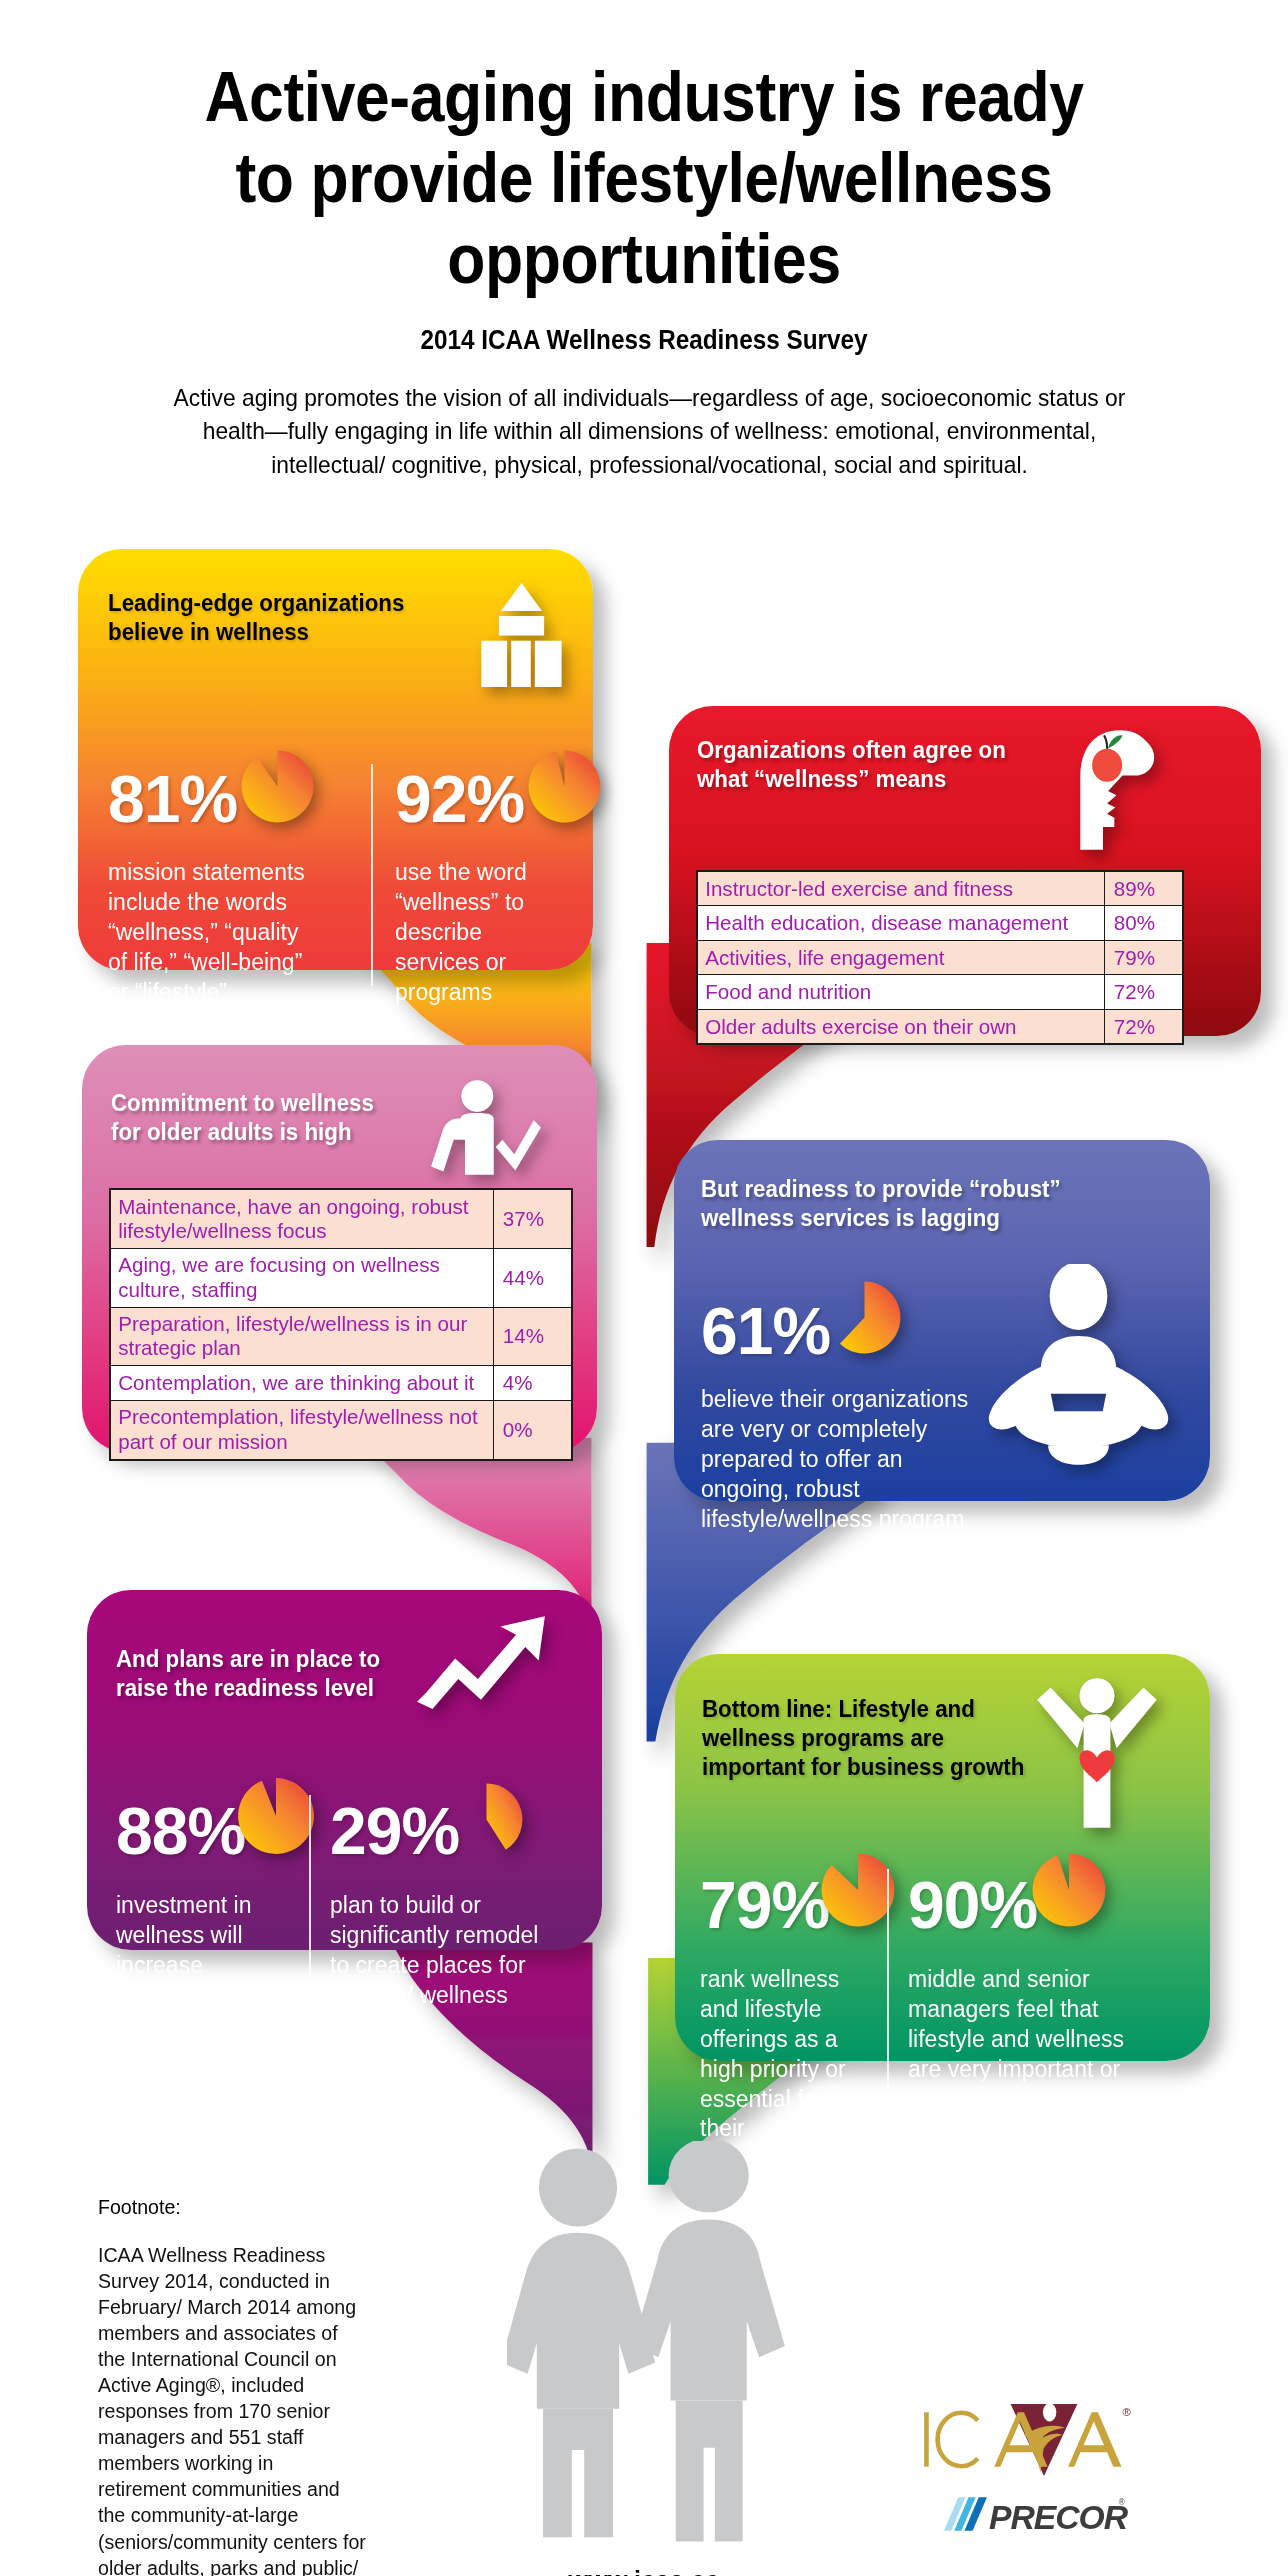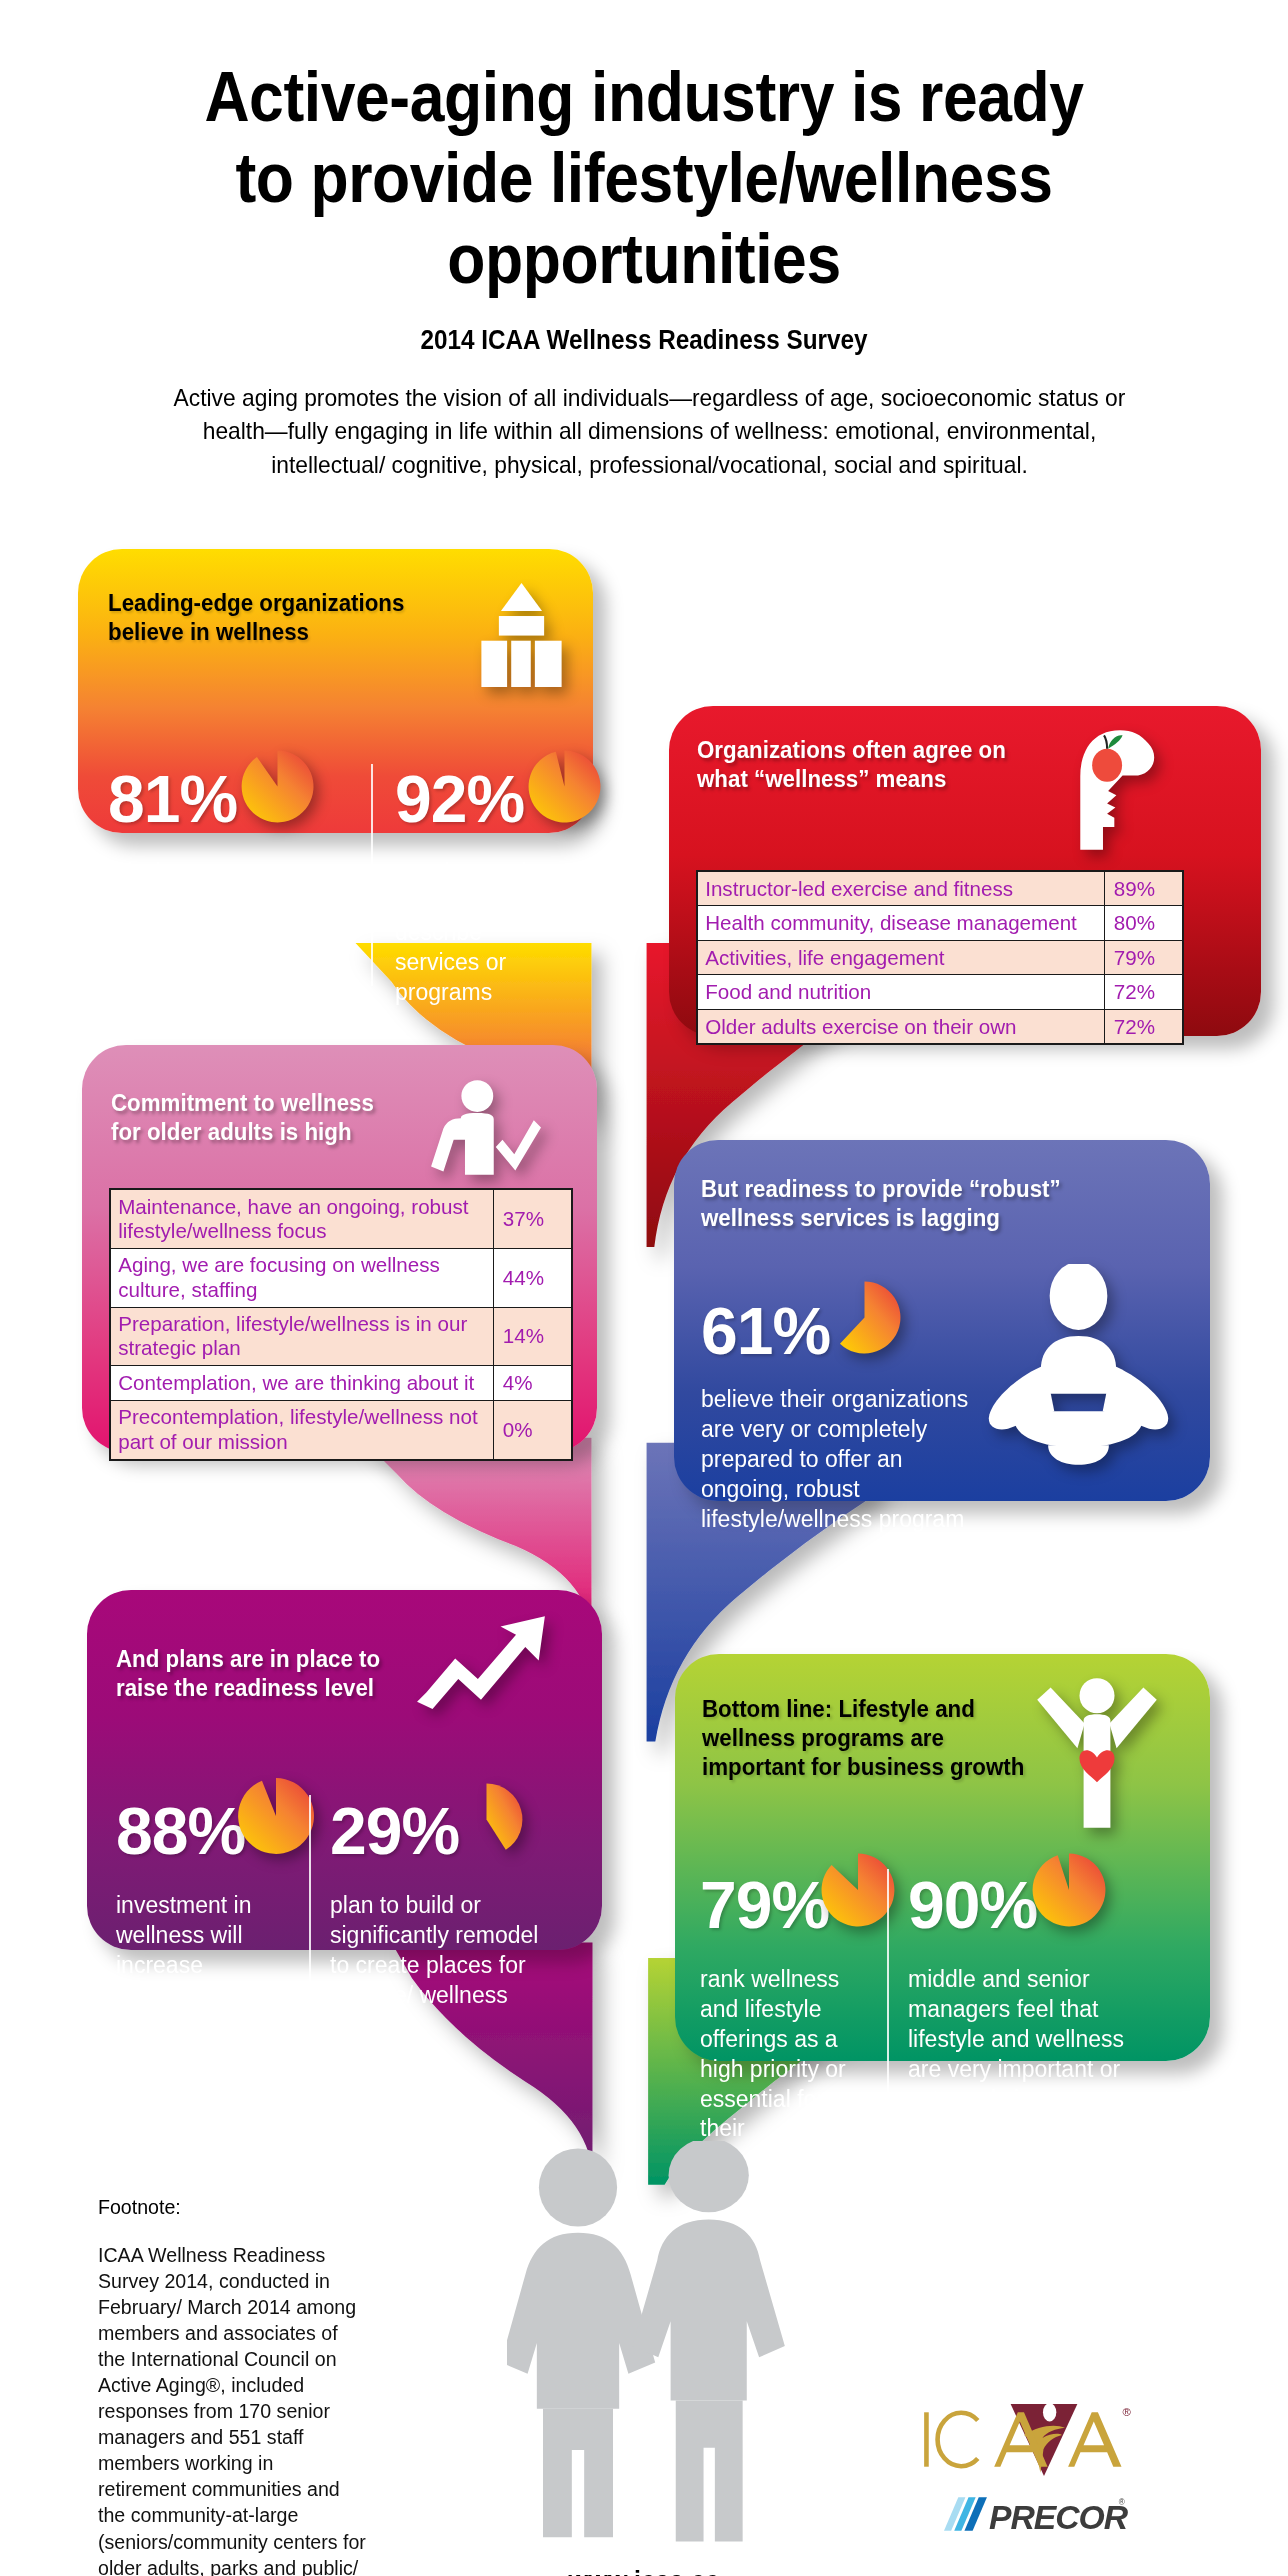--- a/index.html
+++ b/index.html
@@ -134,21 +134,21 @@
 
     <path d="M700,2790 L1148,2790 L1148,3170 Q1140,3060 1000,3000 Q840,2940 770,2860 Z" fill="url(#gPk)" filter="url(#softsh)"></path>
 
     <path d="M1255,2800 L1700,2800 L1700,2900 Q1560,2990 1430,3100 Q1300,3210 1272,3380 L1255,3380 Z" fill="url(#gBl)" filter="url(#softsh)"></path>
 
     <path d="M760,3770 L1150,3770 L1150,4230 Q1150,4120 1020,4040 Q880,3950 800,3840 Z" fill="url(#gPu)" filter="url(#softsh)"></path>
 
     <path d="M1258,3800 L1700,3800 L1700,3900 Q1560,3990 1440,4090 Q1320,4185 1290,4240 L1258,4240 Z" fill="url(#gGr)" filter="url(#softsh)"></path>
   </svg>
 
-  <div class="card" style="left:78px;top:549px;width:515px;height:284px;
+  <div class="card" style="left:78px;top:549px;width:515px;height:421px;
               background:linear-gradient(180deg,#FFDD00 0%,#FBB112 30%,#F58232 56%,#EF4B38 80%,#EE3A3A 100%);">
     <div class="card-inner">
       <div class="c-head" style="left:30px;top:40px;font-size:24px;color:#000;text-shadow:1.5px 1.5px 2.6px rgba(0,0,0,.16);">
         <span>Leading-edge organizations</span><br>
         <span>believe in wellness</span>
       </div>
 
       <svg class="icon" style="left:392px;top:30px;" width="103" height="108" viewBox="0 0 200 210">
         <polygon points="100,8 140,62 60,62" fill="#fff"></polygon>
         <rect x="56" y="72" width="88" height="38" fill="#fff"></rect>
@@ -195,21 +195,21 @@
         <path d="M72,44 C86,36 96,28 100,18 C88,16 74,28 72,44 Z" fill="#1E8A3C"></path>
       </svg>
 
       <table class="dtable" style="left:27px;top:164px;width:488px;">
         <tbody>
           <tr class="alt">
             <td>Instructor-led exercise and fitness</td>
             <td class="num">89%</td>
           </tr>
           <tr>
-            <td>Health community, disease management</td>
+            <td>Health education, disease management</td>
             <td class="num">80%</td>
           </tr>
           <tr class="alt">
             <td>Activities, life engagement</td>
             <td class="num">79%</td>
           </tr>
           <tr>
             <td>Food and nutrition</td>
             <td class="num">72%</td>
           </tr>

